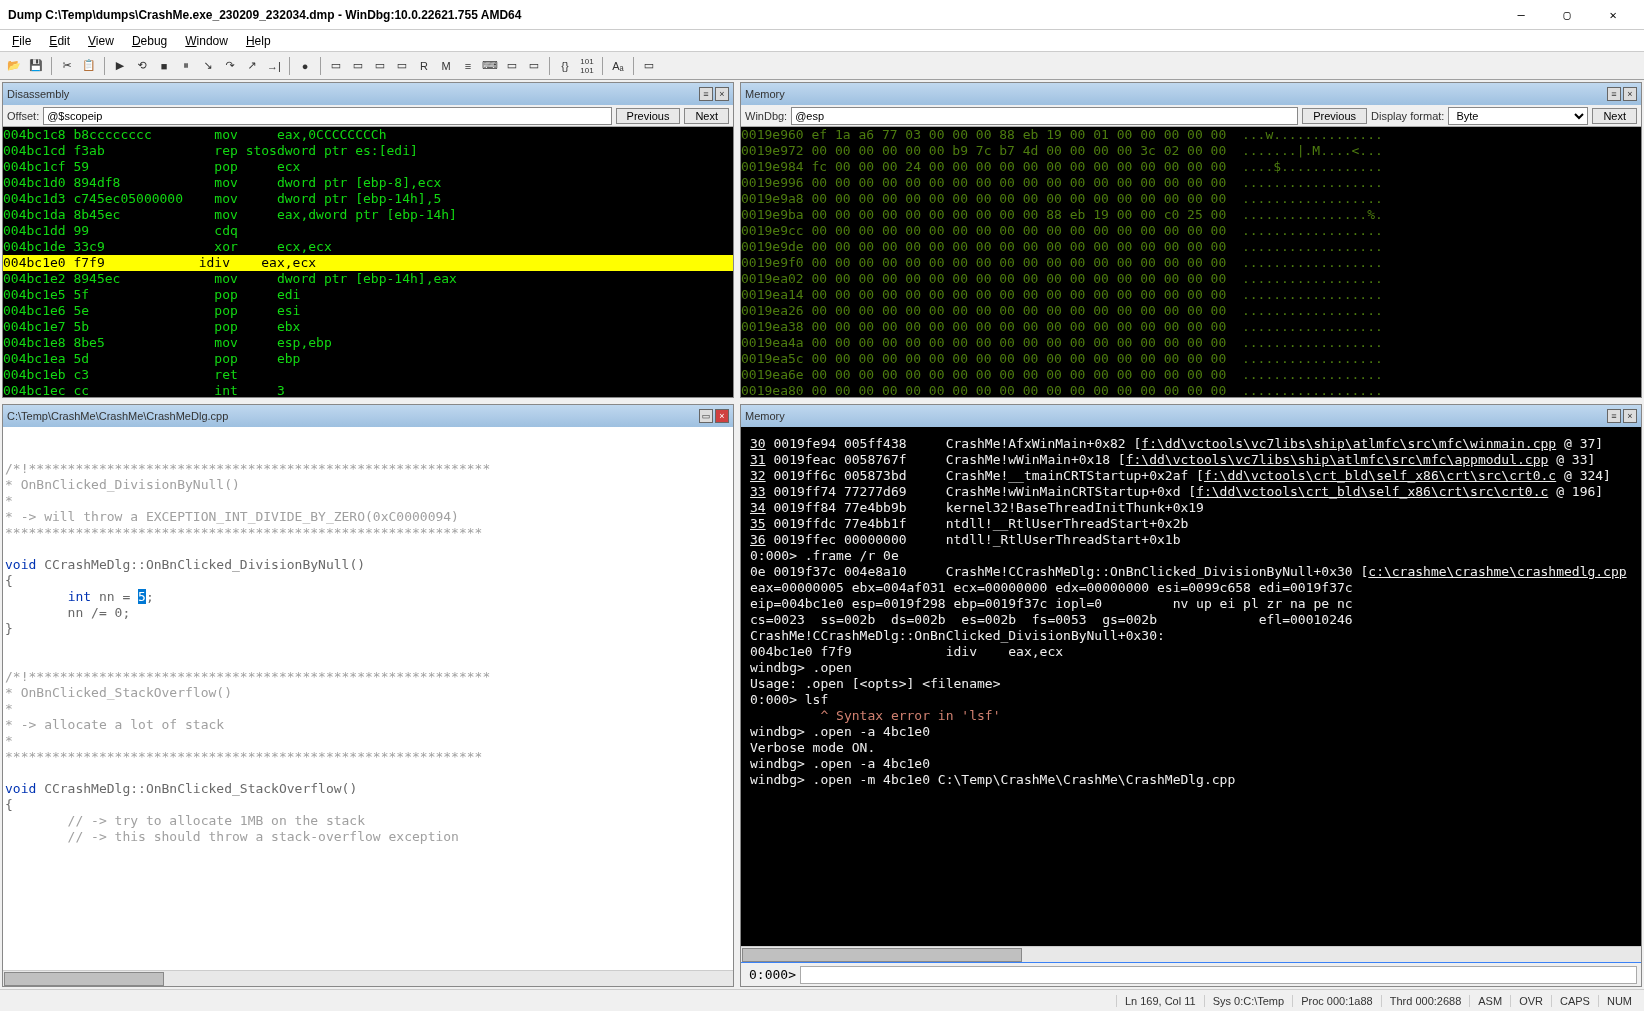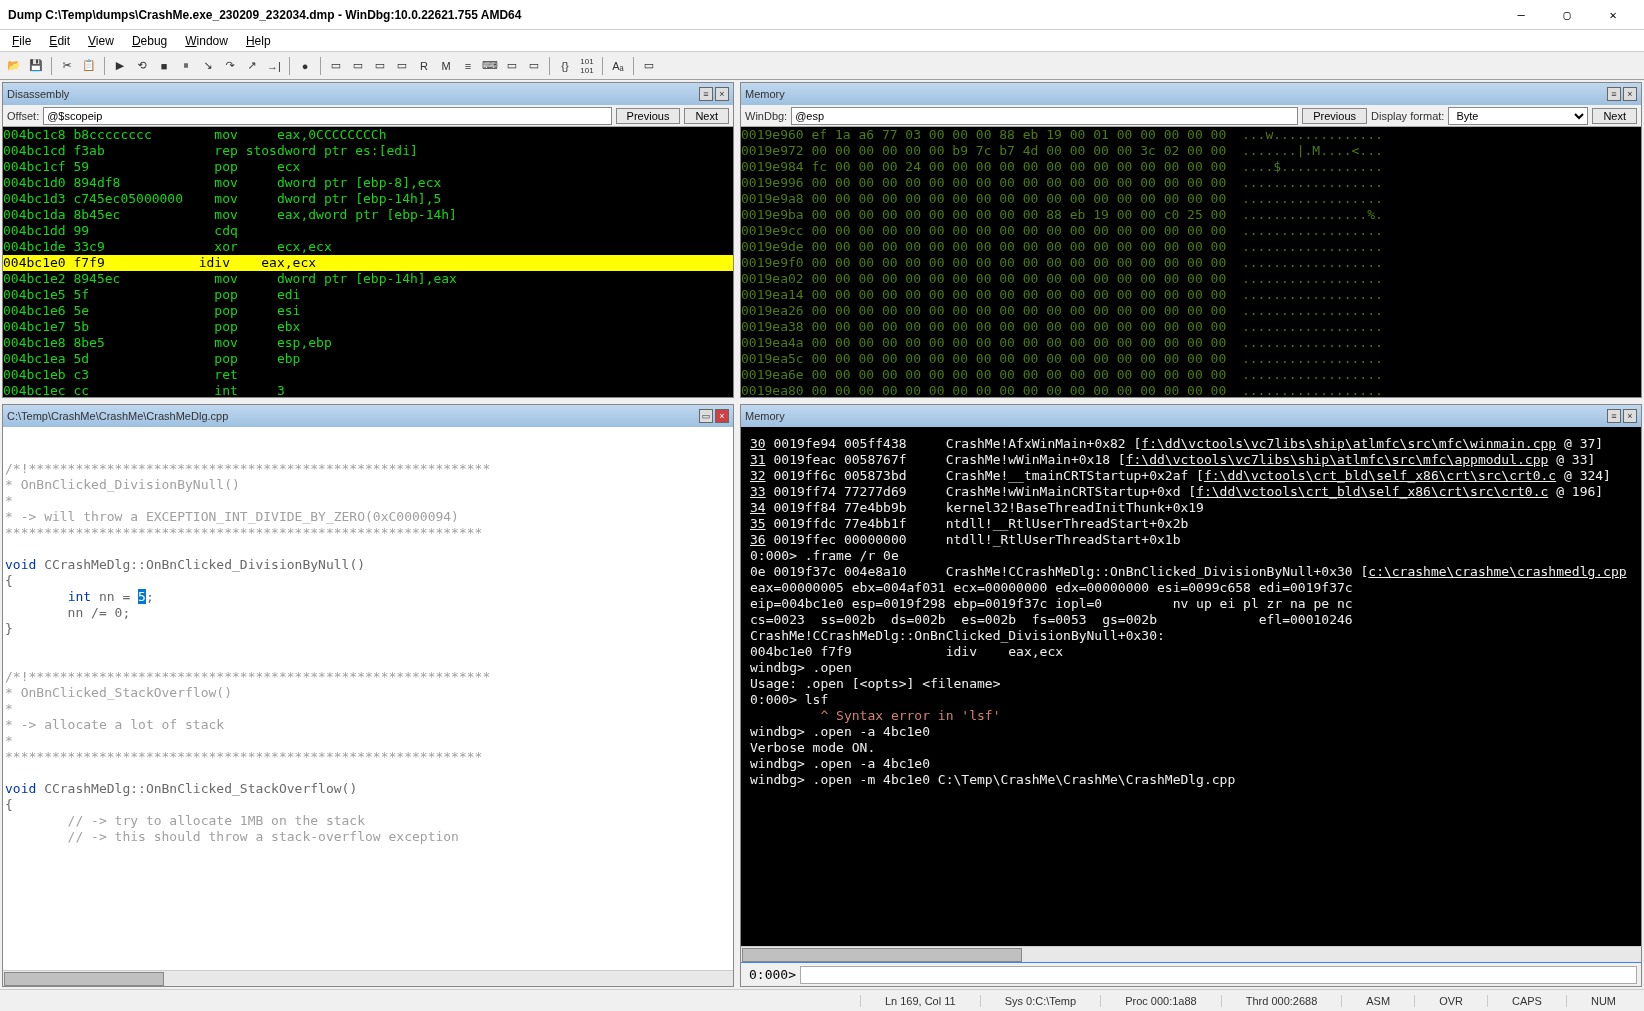--- a/index.html
+++ b/index.html
@@ -32,21 +32,21 @@
 .src-plain { color:#696969; }
 .src-comment { color:#a0a0a0; }
 .cmd-content { color:#eee; padding:9px; }
 .cmd-line { white-space:pre; }
 .cmd-link { text-decoration:underline; }
 .cmd-err { color:#d08070; }
 .cmd-input-row { height:24px; display:flex; align-items:center; background:#f0f0f0; border-top:1px solid #3b82f6; padding:0 4px; }
 .cmd-prompt { font-family:Consolas,monospace; font-size:13px; color:#000; padding:0 4px; }
 .cmd-input { flex:1; border:0; background:#fff; border:1px solid #aaa; height:18px; font-family:Consolas,monospace; font-size:13px; padding:0 4px; }
 .statusbar { height:22px; background:#f0f0f0; border-top:1px solid #ccc; display:flex; align-items:center; justify-content:flex-end; padding:0 4px; font-size:11px; gap:0; }
-.status-cell { padding:0 24px; border-left:1px solid #ccc; color:#333; }
+.status-cell { padding:0 8px; border-left:1px solid #ccc; color:#333; }
 .scrollbar-h { height:16px; background:#e8e8e8; border-top:1px solid #ccc; display:flex; }
 .scrollbar-h .thumb { width:160px; height:14px; background:#c0c0c0; border:1px solid #888; margin:1px; }
 </style>
 </head>
 <body>
 
 <div class="titlebar">
   <span class="title">Dump C:\Temp\dumps\CrashMe.exe_230209_232034.dmp - WinDbg:10.0.22621.755 AMD64</span>
   <div class="winbtns">
     <div class="winbtn">—</div>

